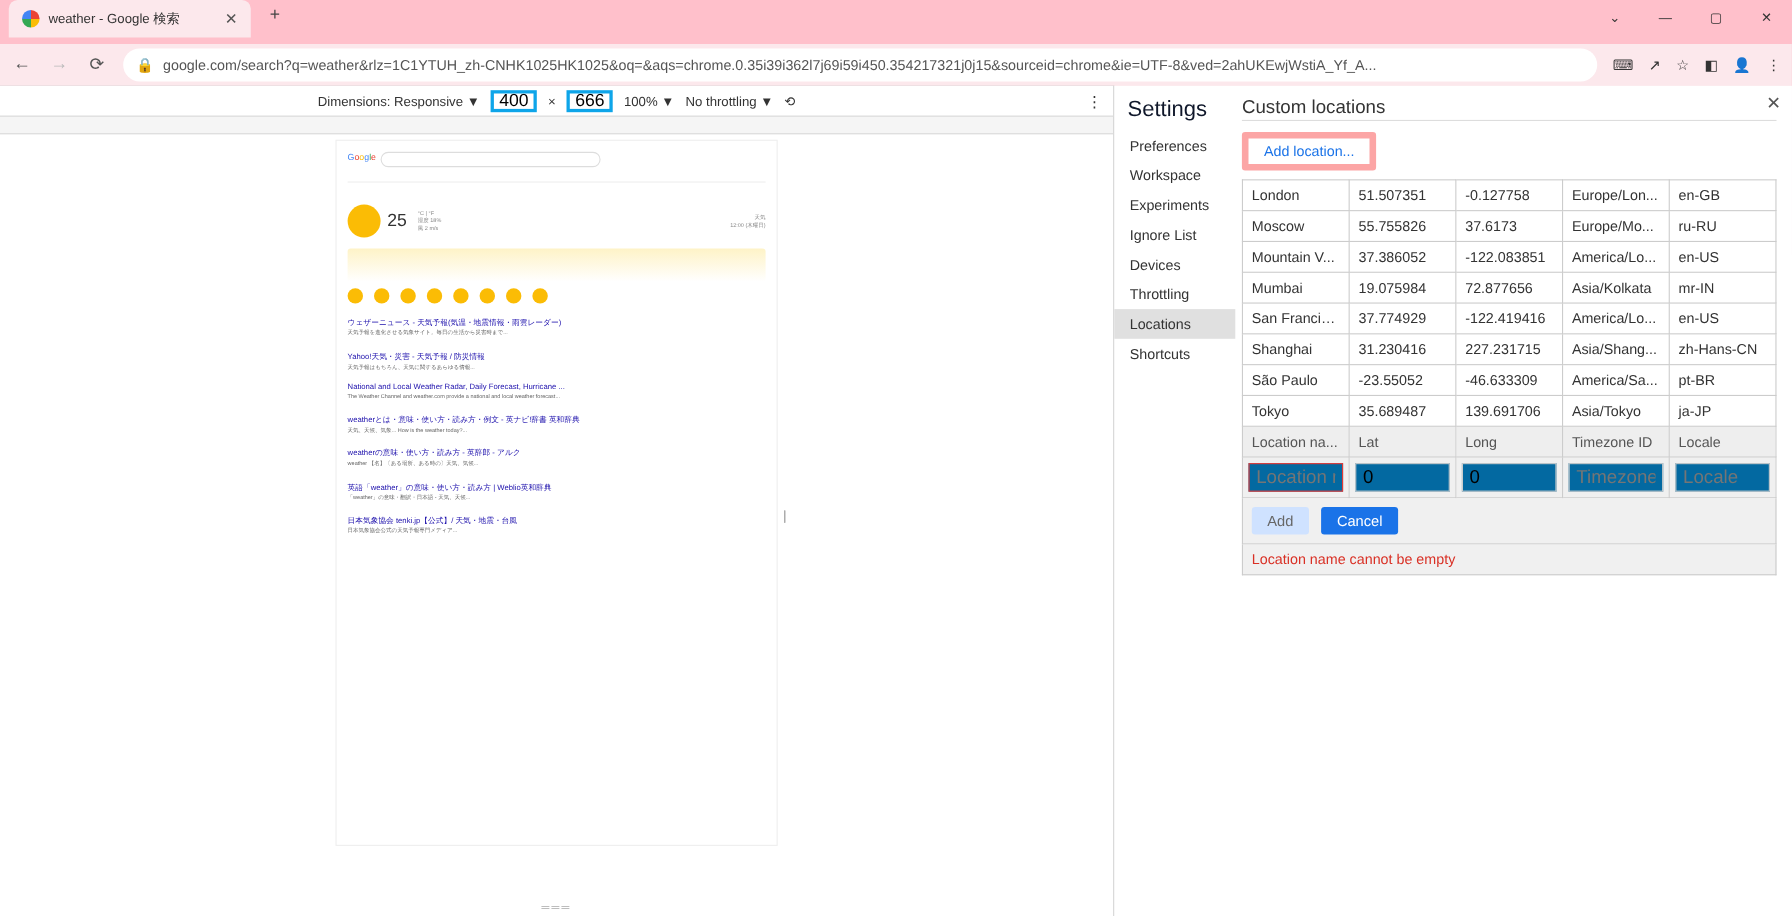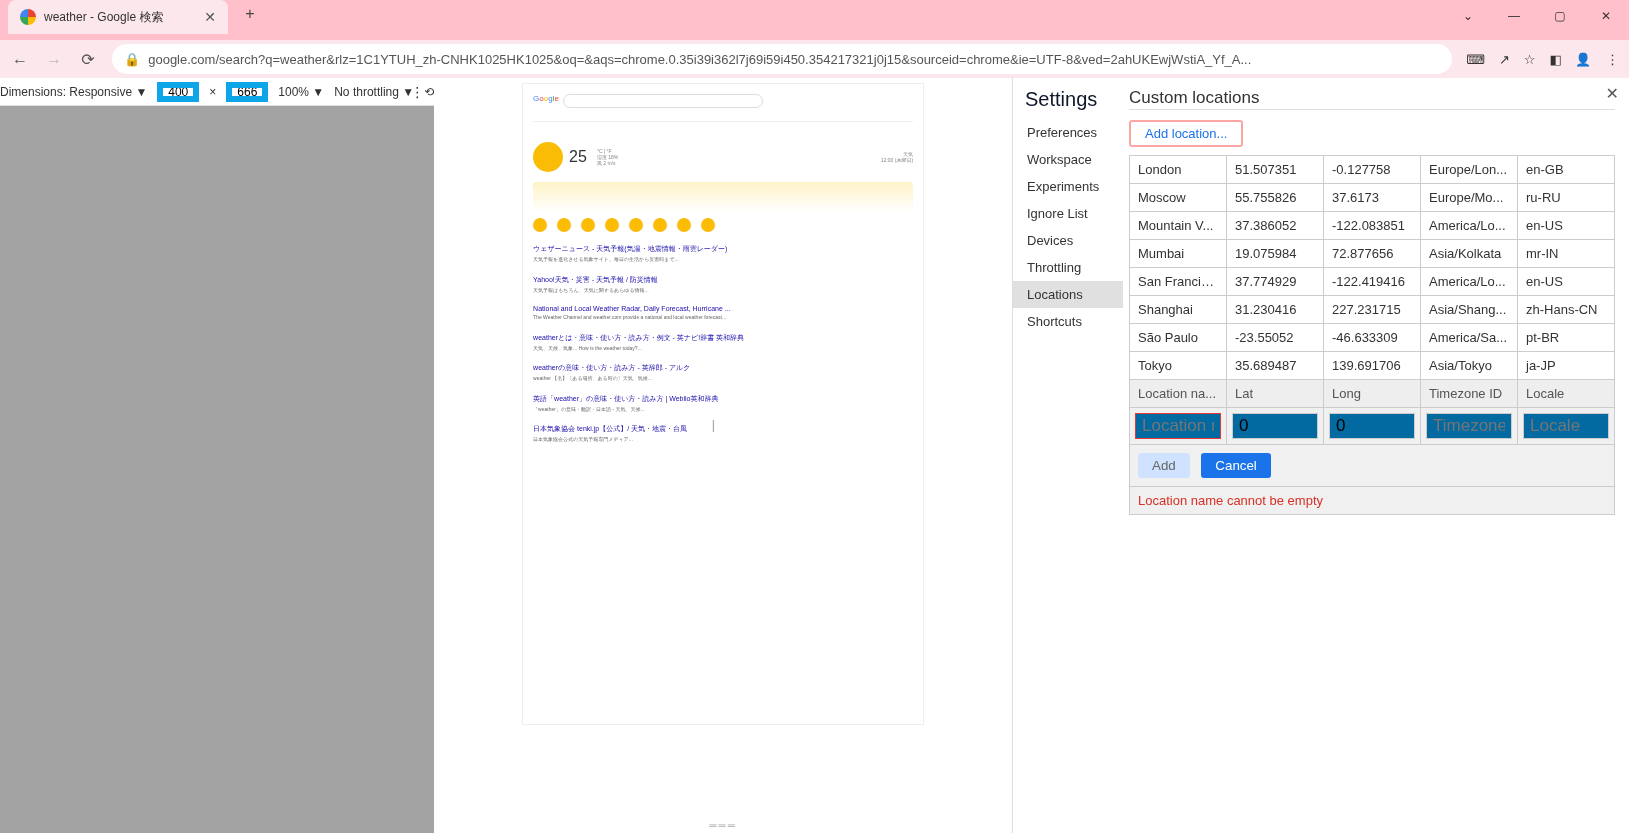--- a/index.html
+++ b/index.html
@@ -16,23 +16,23 @@
 .winctrls div{width:46px;height:32px;display:flex;align-items:center;justify-content:center;color:#333;font-size:12px}
 
 .toolbar{height:38px;background:#fce8ec;display:flex;align-items:center;padding:0 10px;gap:14px}
 .toolbar .nav-icon{width:20px;text-align:center;font-size:16px;color:#555}
 .addrbar{flex:1;height:30px;background:#fff;border-radius:15px;display:flex;align-items:center;padding:0 12px;gap:8px;font-size:13px;color:#555;overflow:hidden}
 .addrbar .url{white-space:nowrap;overflow:hidden;text-overflow:ellipsis;flex:1}
 .tb-icons{display:flex;gap:14px}
 
 
 .main{display:flex;height:755px;background:#fff}
-.devtools-left{flex:1;display:flex;flex-direction:row;background:#a3a3a3;border-right:1px solid #ddd}
+.devtools-left{flex:1;display:flex;flex-direction:column;background:#a3a3a3;border-right:1px solid #ddd}
 .device-toolbar{height:28px;border-bottom:1px solid #ddd;display:flex;align-items:center;justify-content:center;gap:10px;font-size:12px;color:#333;background:#fff;position:relative}
-.device-toolbar .dim-input{width:42px;height:20px;border:6px solid #0ea5e9;text-align:center;font-size:12px}
+.device-toolbar .dim-input{width:42px;height:20px;border:3px solid #0ea5e9;text-align:center;font-size:16px}
 .device-toolbar .drop{display:flex;align-items:center;gap:3px}
 .device-toolbar .kebab{position:absolute;right:10px;font-size:14px}
 .ruler{height:16px;background:#f5f5f5;border-bottom:1px solid #ddd}
 .viewport-area{flex:1;background:#fff;display:flex;justify-content:center;align-items:flex-start;padding-top:6px;position:relative;overflow:hidden}
 .rendered-page{width:400px;height:640px;background:#fff;box-shadow:0 0 0 1px #eee;font-size:6px;color:#555;padding:10px;overflow:hidden;position:relative}
 .rendered-page .searchbar{border:1px solid #ddd;border-radius:12px;height:14px;margin:0 0 6px 30px;width:200px}
 .rendered-page .logo{position:absolute;left:10px;top:10px;font-size:8px}
 .rendered-page .logo span:nth-child(1){color:#4285f4}.rendered-page .logo span:nth-child(2){color:#ea4335}.rendered-page .logo span:nth-child(3){color:#fbbc05}.rendered-page .logo span:nth-child(4){color:#4285f4}.rendered-page .logo span:nth-child(5){color:#34a853}.rendered-page .logo span:nth-child(6){color:#ea4335}
 .rendered-page .weatherbox{margin-top:20px;display:flex;gap:6px;align-items:center}
 .rendered-page .sun{width:30px;height:30px;background:#fbbc05;border-radius:50%}
@@ -47,21 +47,21 @@
 
 .devtools{width:616px;display:flex;background:#fff}
 .settings-sidebar{width:110px;padding:10px 0;border-right:0}
 .settings-sidebar h2{font-size:20px;font-weight:400;padding:0 12px 8px;color:#0f172a}
 .settings-sidebar .item{padding:6px 14px;font-size:13px;color:#333}
 .settings-sidebar .item.active{background:#e0e0e0}
 
 .settings-content{flex:1;padding:10px 14px 10px 6px;position:relative}
 .settings-content h3{font-size:17px;font-weight:400;margin-bottom:10px;color:#333;border-bottom:1px solid #ddd;padding-bottom:1px}
 .close-settings{position:absolute;right:10px;top:6px;font-size:16px;color:#555}
-.add-location-btn{border:2px solid #fca5a5;background:#fff;color:#1a73e8;padding:4px 14px;border-radius:3px;font-size:13px;margin-bottom:8px;display:inline-block}
+.add-location-btn{border:6px solid #fca5a5;background:#fff;color:#1a73e8;padding:4px 14px;border-radius:3px;font-size:13px;margin-bottom:8px;display:inline-block}
 
 .loc-table{width:100%;border:1px solid #ccc;border-collapse:collapse;font-size:13px}
 .loc-table td,.loc-table th{border:1px solid #ccc;padding:6px 8px;text-align:left;white-space:nowrap;overflow:hidden;text-overflow:ellipsis;max-width:0}
 .loc-table th{background:#eee;font-weight:400;color:#555}
 .loc-table .c1{width:76px}.loc-table .c2{width:78px}.loc-table .c3{width:78px}.loc-table .c4{width:76px}.loc-table .c5{width:78px}
 .input-row td{background:#f0f0f0;padding:5px}
 .input-row input{width:100%;border:1px solid #ccc;padding:2px 6px;font-size:17px;background:#0369a1}
 .input-row input.error{border:1px solid #e53935}
 .btn-row{padding:8px;background:#f0f0f0;border:1px solid #ccc;border-top:0}
 .btn-add{background:#cfe2ff;color:#666;border:0;padding:5px 14px;border-radius:3px;margin-right:8px}

